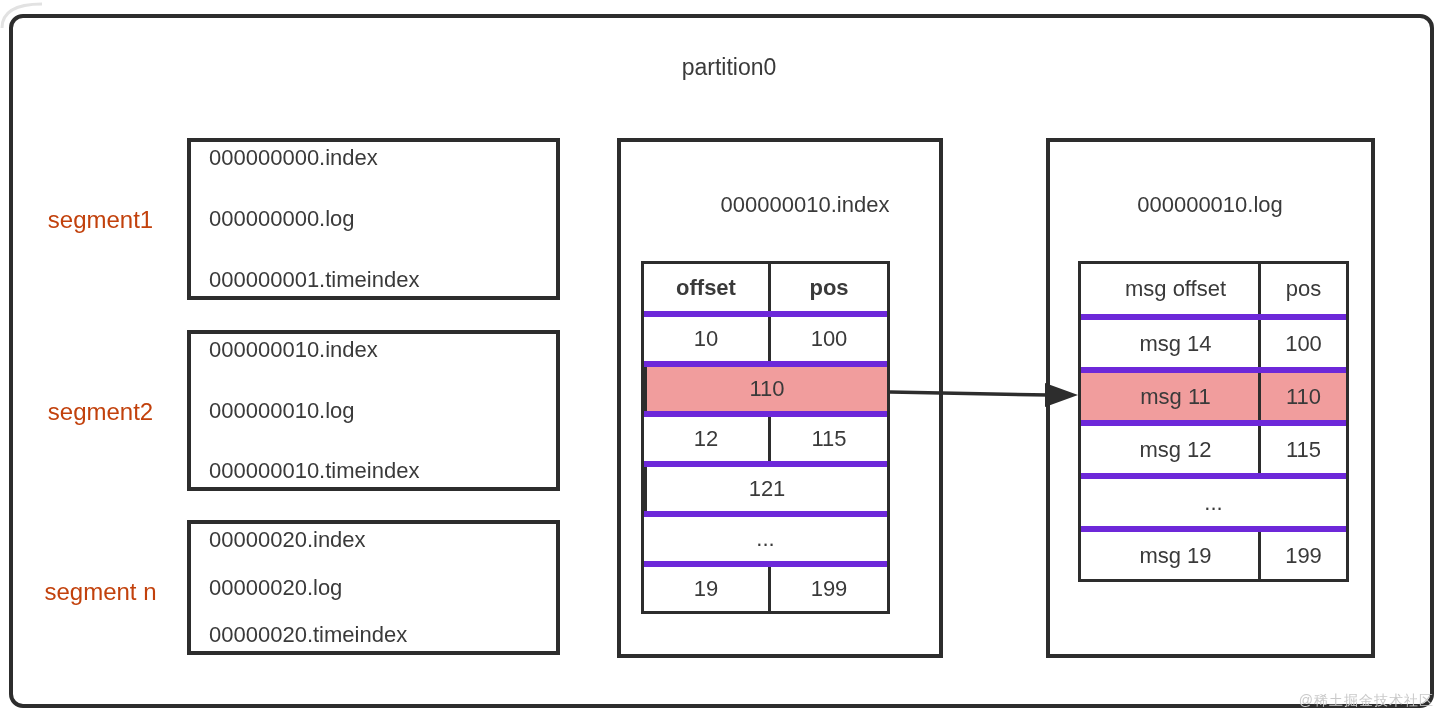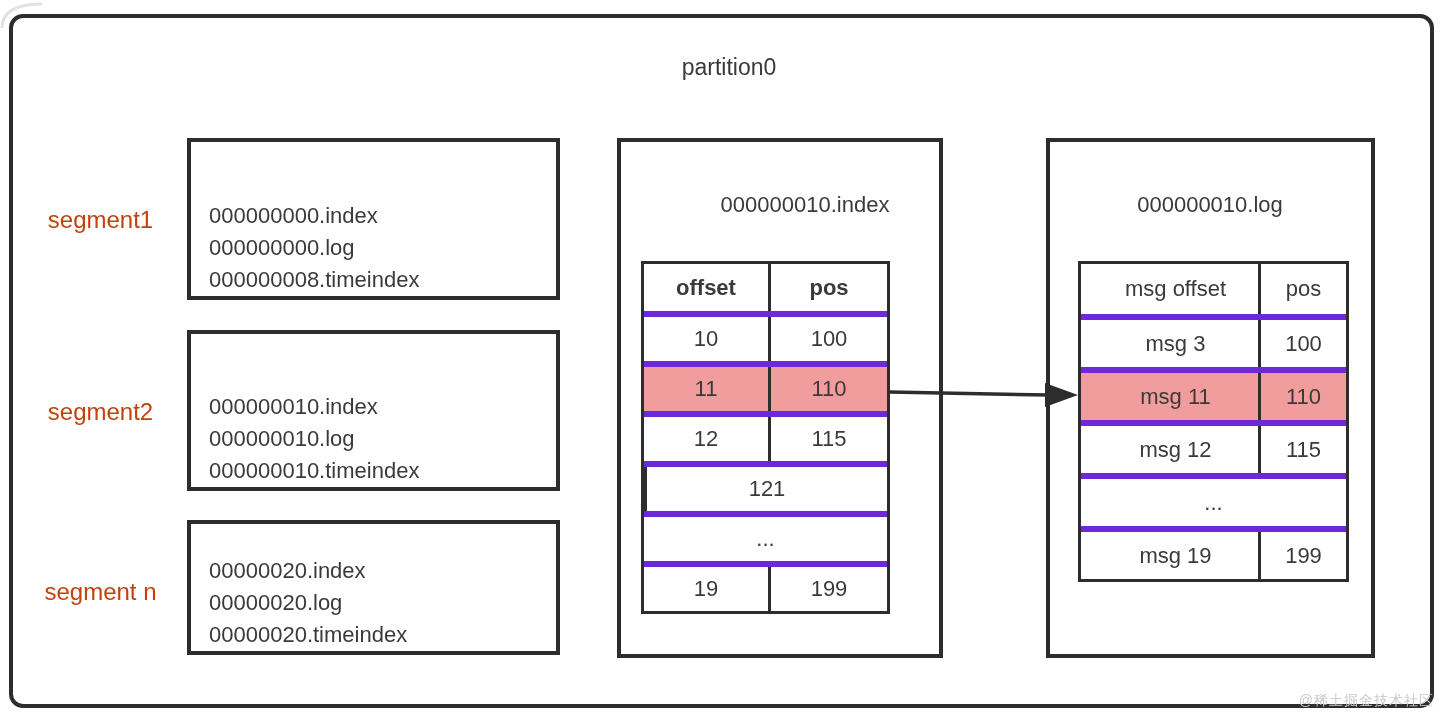--- a/index.html
+++ b/index.html
@@ -24,21 +24,21 @@
     position:absolute; left:0; top:54px; width:1414px;
     text-align:center; font-size:23px; color:#3a3a3a;padding-left:44px;
   }
   .seg-label {
     position:absolute; left:28px; width:145px;
     text-align:center; font-size:24px; color:#c2410c;
   }
   .file-box {
     position:absolute; left:187px; width:373px;
     border:4px solid #2d2d2d; background:#fff;
-    display:flex; flex-direction:column; justify-content:flex-end;
+    display:flex; flex-direction:column; justify-content:space-between;
     padding-left:18px;
   }
   .file-line { font-size:22px; line-height:32px; color:#3a3a3a; }
   .panel {
     position:absolute; top:138px; height:520px;
     border:4px solid #2d2d2d; background:#fff;
   }
   .panel-title {
     position:absolute; top:192px; width:330px;
     text-align:center; font-size:22px; color:#3a3a3a;
@@ -85,21 +85,21 @@
   </svg>
 
   <div class="outer"></div>
 
   <div class="partition-title">partition0</div>
 
   <div class="seg-label" style="top:206px">segment1</div>
   <div class="file-box" style="top:138px;height:162px">
     <div class="file-line">000000000.index</div>
     <div class="file-line">000000000.log</div>
-    <div class="file-line">000000008.timeindex</div>
+    <div class="file-line">000000001.timeindex</div>
   </div>
 
   <div class="seg-label" style="top:398px">segment2</div>
   <div class="file-box" style="top:330px;height:161px">
     <div class="file-line">000000010.index</div>
     <div class="file-line">000000010.log</div>
     <div class="file-line">000000010.timeindex</div>
   </div>
 
   <div class="seg-label" style="top:578px">segment n</div>
@@ -114,21 +114,20 @@
   <div class="vtable index-table">
       <div class="vrow">
         <div class="vcell c0">offset</div>
         <div class="vcell c1">pos</div>
       </div>
       <div class="vrow">
         <div class="vcell c0">10</div>
         <div class="vcell c1">100</div>
       </div>
       <div class="vrow hl">
-        <div class="vcell c0">11</div>
         <div class="vcell c1">110</div>
       </div>
       <div class="vrow">
         <div class="vcell c0">12</div>
         <div class="vcell c1">115</div>
       </div>
       <div class="vrow">
         <div class="vcell c1">121</div>
       </div>
       <div class="vrow">
@@ -141,21 +140,21 @@
     </div>
 
   <div class="panel" style="left:1046px;width:329px"></div>
   <div class="panel-title" style="left:1045px">000000010.log</div>
   <div class="vtable log-table">
       <div class="vrow">
         <div class="vcell c0">msg offset</div>
         <div class="vcell c1">pos</div>
       </div>
       <div class="vrow">
-        <div class="vcell c0">msg 3</div>
+        <div class="vcell c0">msg 14</div>
         <div class="vcell c1">100</div>
       </div>
       <div class="vrow hl">
         <div class="vcell c0">msg 11</div>
         <div class="vcell c1">110</div>
       </div>
       <div class="vrow">
         <div class="vcell c0">msg 12</div>
         <div class="vcell c1">115</div>
       </div>

